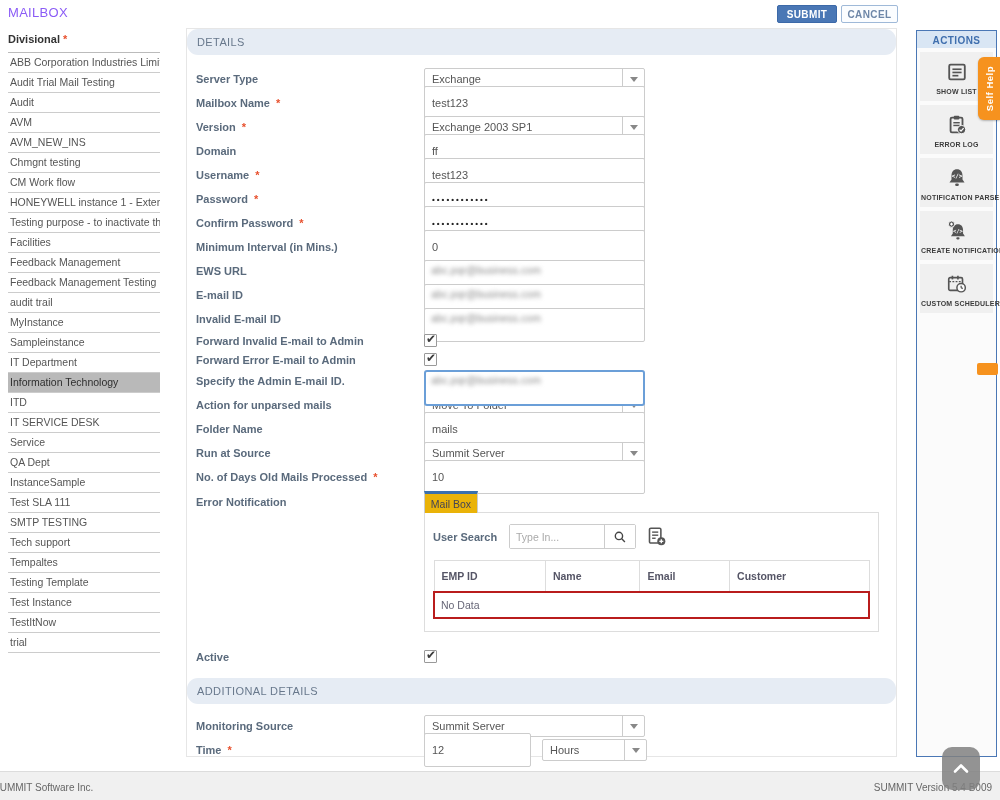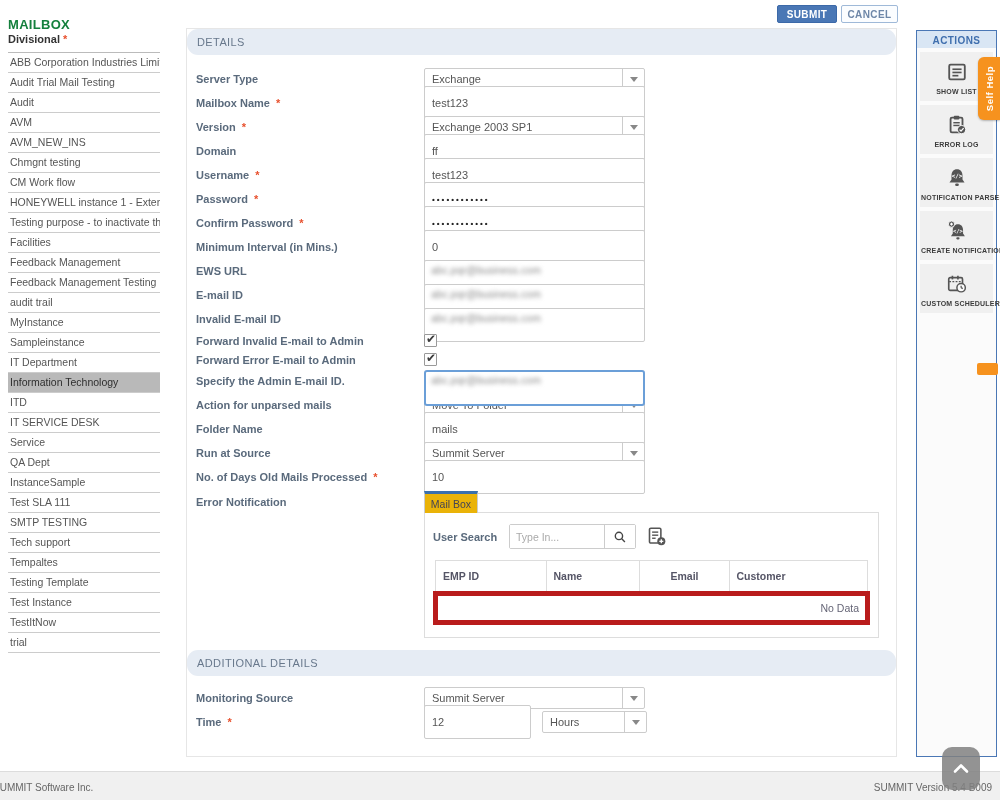--- a/index.html
+++ b/index.html
@@ -1,18 +1,18 @@
 <!DOCTYPE html>
 <html><head>
 <meta charset="utf-8">
 <style>
   * { margin:0; padding:0; box-sizing:border-box; }
   html,body { width:1000px; height:800px; background:#fff; font-family:"Liberation Sans", sans-serif; position:relative; overflow:hidden; }
 
-  .page-title { position:absolute; left:8px; top:5px; font-size:13px; font-weight:700; color:#15803d; letter-spacing:.3px;margin-top:12px; }
+  .page-title { position:absolute; left:8px; top:5px; font-size:13px; font-weight:400; color:#8b5cf6; letter-spacing:.3px; }
 
   
   .toolbar { position:absolute; top:5px; left:777px; display:flex; gap:4px; }
   .btn { height:18px; font-size:10px; font-weight:700; letter-spacing:.4px; border-radius:2px; display:flex; align-items:center; justify-content:center; cursor:pointer; }
   .btn-submit { width:60px; background:#4a77b5; color:#fff; border:1px solid #3c69a8; }
   .btn-cancel { width:57px; background:#fbfdff; color:#6e87a8; border:1px solid #9fb9d8; }
 
   
   .sidebar { position:absolute; left:8px; top:33px; width:152px; }
   .side-heading { font-size:11px; font-weight:700; color:#333; padding-bottom:7px; border-bottom:1px solid #bbb; }
@@ -48,21 +48,21 @@
   .us-row { display:flex; align-items:center; }
   .us-label { width:70px; font-size:11px; font-weight:600; color:#5a6a7c; }
   .us-group { display:flex; height:25px; border:1px solid #ccc; border-radius:2px; margin-left:6px; }
   .us-input { width:94px; border:none; outline:none; padding:0 6px; font-size:10.5px; color:#555; font-family:"Liberation Sans",sans-serif; }
   .us-input::placeholder { color:#aaa; }
   .us-btn { width:31px; border-left:1px solid #ccc; display:flex; align-items:center; justify-content:center; background:#fff; cursor:pointer; }
   .addlist-btn { margin-left:10px; cursor:pointer; display:flex; align-items:center; }
   .nb-table { margin-top:11px; width:437px; border-collapse:collapse; }
   .nb-table th { border:1px solid #ddd; border-left:none; font-size:10.5px; color:#556; font-weight:600; text-align:left; padding:9px 7px; height:20px; }
   .nb-table th:first-child { border-left:1px solid #ddd; }
-  .nb-table td { border:5px solid #b91c1c; text-align:right; font-size:10.5px; color:#667; padding:6px; }
+  .nb-table td { border:2px solid #b91c1c; text-align:left; font-size:10.5px; color:#667; padding:6px; }
 
   
   .actions-panel { position:absolute; left:916px; top:30px; width:81px; height:727px; background:#fbfbfb; border:1px solid #4a77b5; }
   .actions-header { height:17px; line-height:19px; text-align:center; background:#d9e6f4; color:#3f6fae; font-size:10px; font-weight:700; letter-spacing:.4px; }
   .action-btn { margin:4px 3px 0 3px; background:#f0f0f0; text-align:center; padding:7px 1px 6px; cursor:pointer; }
   .action-btn .a-icon { height:26px; display:flex; align-items:center; justify-content:center; }
   .action-btn .a-label { font-size:7px; font-weight:700; color:#3c3c3c; letter-spacing:.2px; margin-top:3px; white-space:nowrap; }
 
   .self-help { position:absolute; left:978px; top:57px; width:22px; height:63px; background:#f6921e; border-radius:6px 0 0 6px; display:flex; align-items:center; justify-content:center; cursor:pointer; box-shadow:0 1px 2px rgba(0,0,0,.25); }
   .self-help span { writing-mode:vertical-rl; transform:rotate(180deg); color:#fff; font-size:9.5px; font-weight:700; letter-spacing:.5px; white-space:nowrap; }
@@ -245,34 +245,40 @@
                   <line x1="17.5" y1="15.2" x2="17.5" y2="19.8" stroke="#fff" stroke-width="1.5"></line>
                   <line x1="15.2" y1="17.5" x2="19.8" y2="17.5" stroke="#fff" stroke-width="1.5"></line>
                 </svg>
             </div>
           </div>
           <table class="nb-table">
             <thead>
                 <tr id="nb-head">
                   <th style="width: 112px;">EMP ID</th>
                   <th style="width: 95px;">Name</th>
-                  <th style="width: 90px; text-align: center;">Email</th>
+                  <th style="width: 90px;">Email</th>
                   <th style="width: 140px;">Customer</th>
                 </tr>
               </thead>
             <tbody>
                 <tr>
                   <td id="nb-nodata" colspan="4">No Data</td>
                 </tr>
               </tbody>
           </table>
         </div>
       </div>
     </div>
 
+    <div id="rows-tail" style="margin-top:15px;">
+        <div class="form-row cb">
+          <div class="f-label">Active</div>
+          <div class="checkbox checked"></div>
+        </div>
+      </div>
   </div>
 
   <div class="section-header" style="margin-top:12px;">ADDITIONAL DETAILS</div>
   <div class="form-area" style="padding-top:10px;">
     <div id="rows-additional">
         <div class="form-row">
           <div class="f-label">Monitoring Source</div>
           <div class="ctl-select">
             <div class="sel-text">Summit Server</div>
             <div class="sel-caret">

